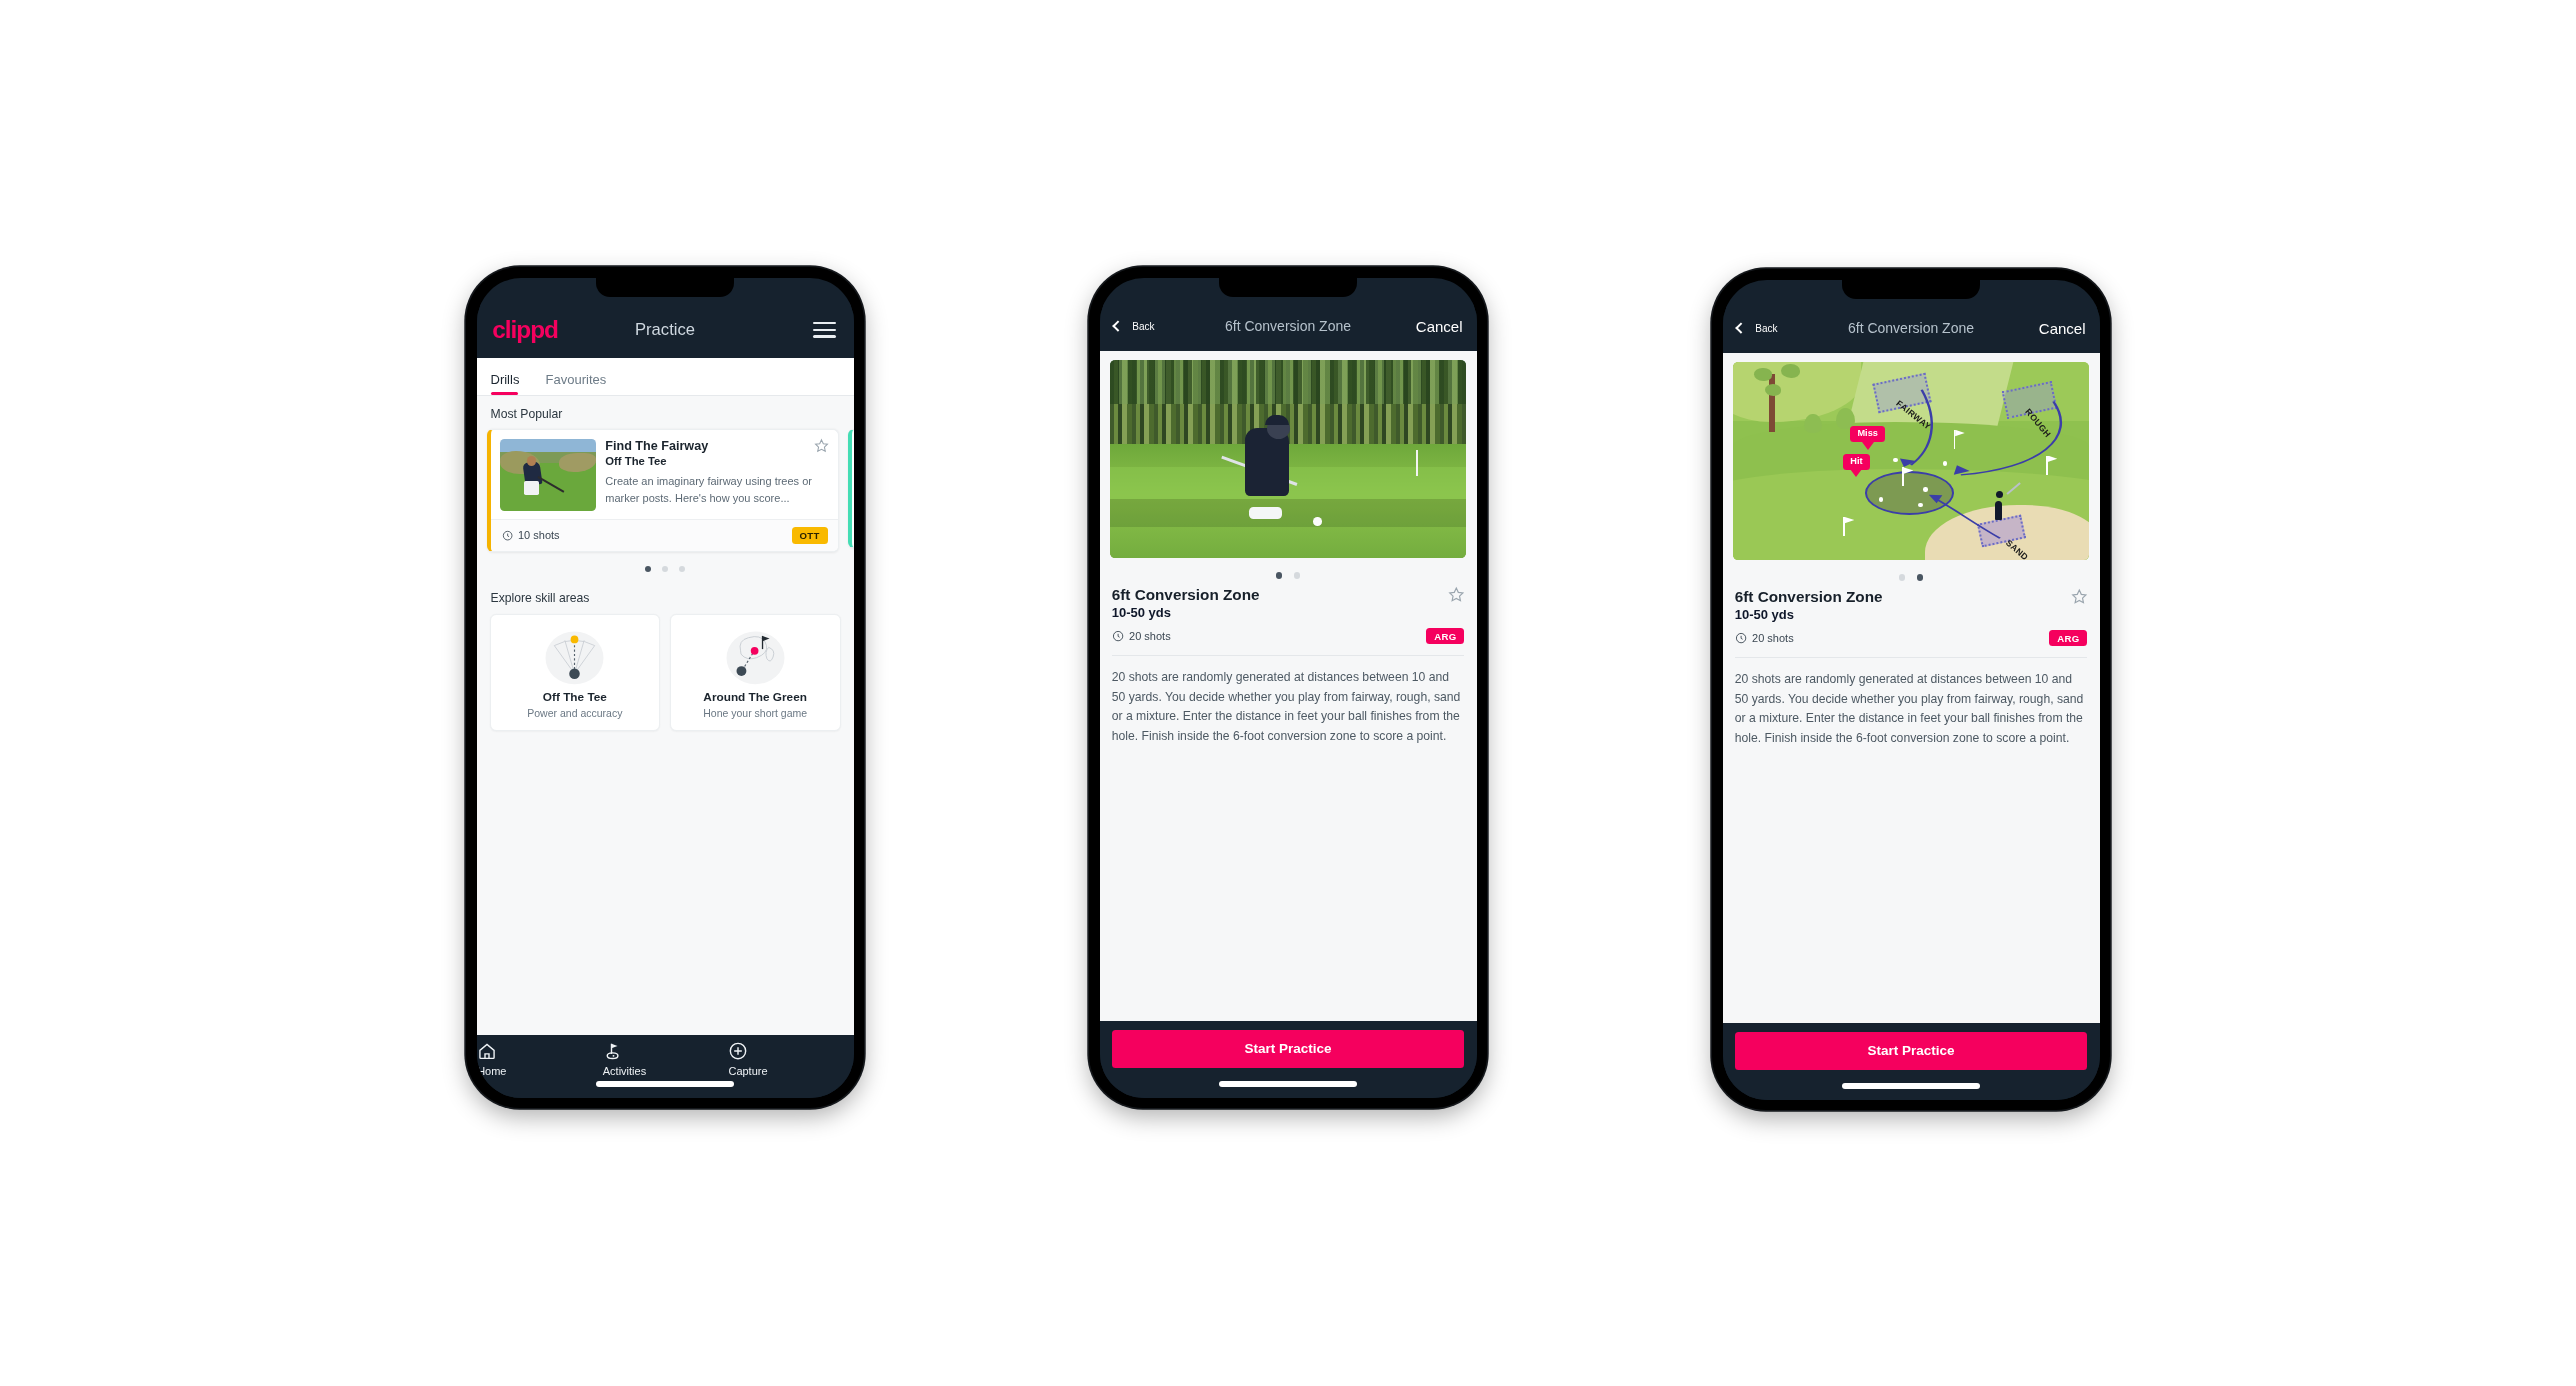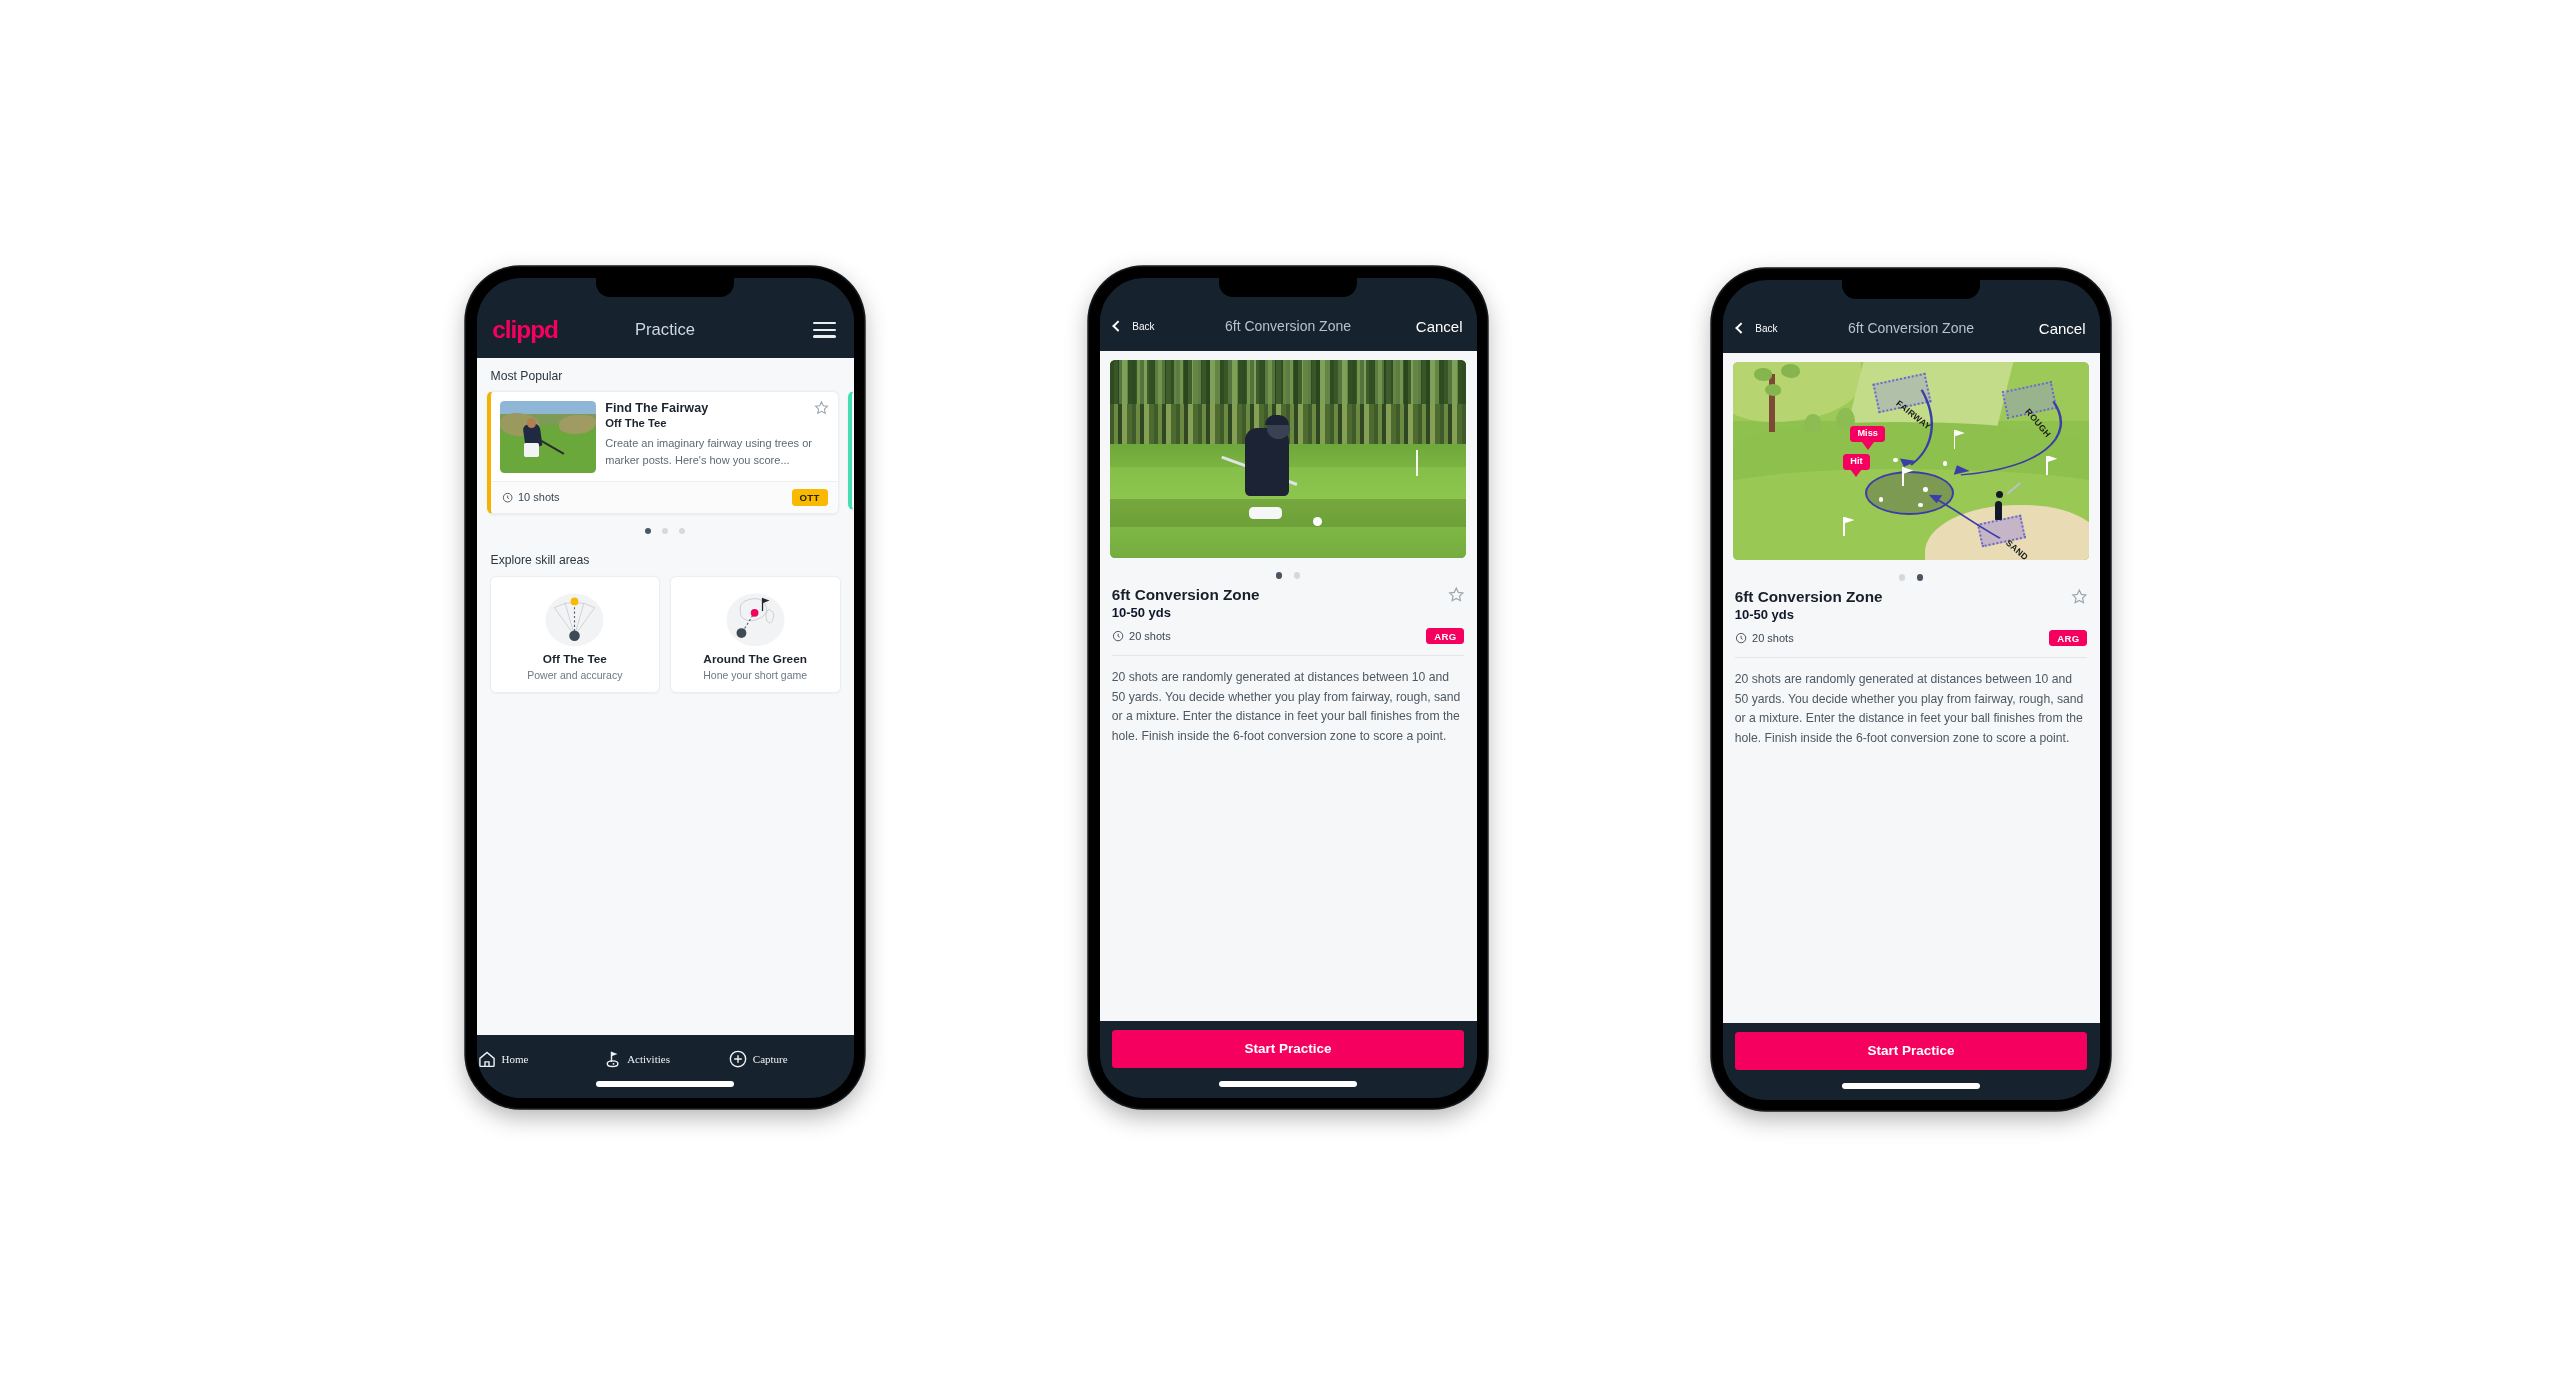--- a/index.html
+++ b/index.html
@@ -144,21 +144,21 @@
   }
   .skill-icon { height: 63px; display:flex; align-items:center; justify-content:center; }
   .skill-name { font-size: 11.8px; font-weight: 700; color: #1b242d; margin-top: 1.7px; }
   .skill-desc { font-size: 10.5px; color: #6b7884; margin-top: 2.6px; }
 
   .bottom-nav {
     flex: 0 0 63px; background: #16222e;
     display: flex; align-items: center; justify-content: space-around;
     padding-bottom: 14px;
   }
-  .nav-item { display:flex; flex-direction: row; align-items:center; gap: 4.4px; width: 33%; font-family: Liberation Serif, serif; }
+  .nav-item { display:flex; flex-direction: column; gap: 4.4px; width: 33%; }
   .nav-label { font-size: 11px; color: #eef2f5; }
 
   
   #phone2 { left: 1089px; top: 267px; }
   #phone3 { left: 1712px; top: 269px; }
 
   .detail-bar {
     flex: 0 0 49px; height: 49px; margin-top: 24.4px;
     background: #16222e; display: flex; align-items: center;
     padding: 0 14px; position: relative;
@@ -258,20 +258,24 @@
       <div class="app-bar">
         <div class="brand">clippd</div>
         <div class="app-bar-title">Practice</div>
         <div class="hamburger">
             <i></i>
             <i></i>
             <i></i>
           </div>
       </div>
 
+      <div class="tabs">
+        <div class="tab active">Drills</div>
+        <div class="tab">Favourites</div>
+      </div>
 
       <div class="scroll-area">
 
         <div class="section-label">Most Popular</div>
 
         <div class="carousel">
           <div class="drill-card">
             <div class="drill-top">
               <div class="drill-thumb">
                 <div class="rough-l"></div>

